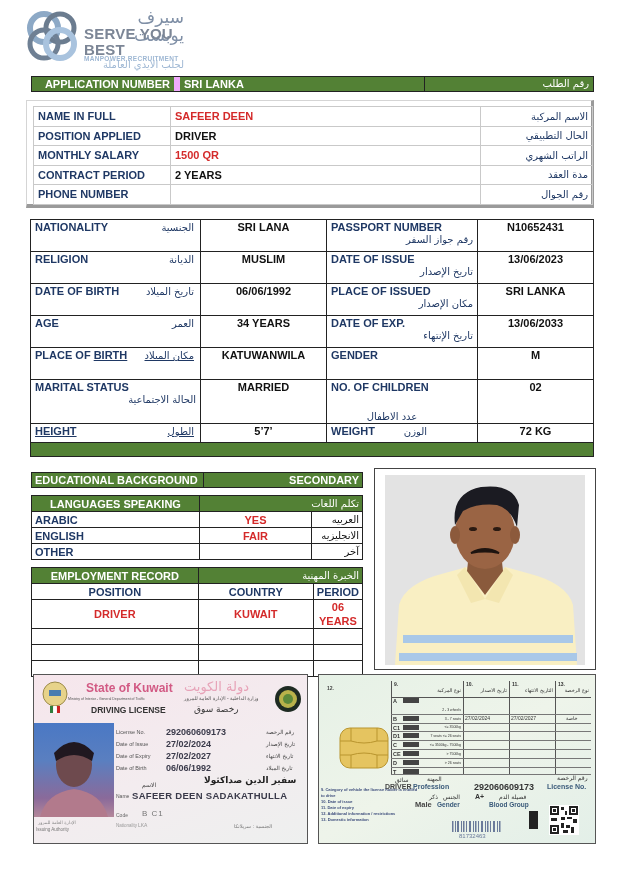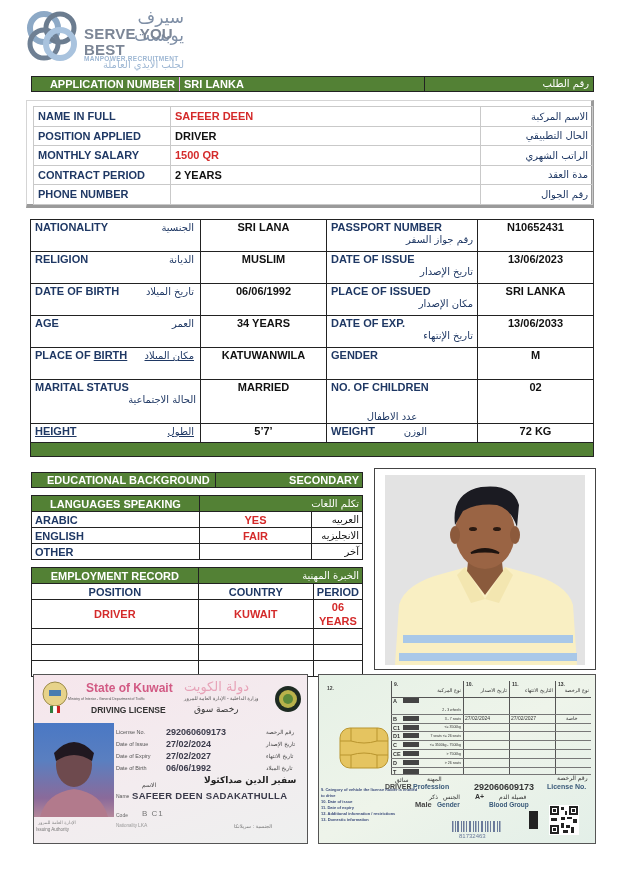--- a/index.html
+++ b/index.html
@@ -15,21 +15,21 @@
   #logo { left: 24px; top: 8px; width: 170px; height: 56px; }
   #logo .knot { position: absolute; left: 0; top: 0; width: 56px; height: 56px; }
   #logo .ar { position: absolute; left: 60px; top: 0; font-size: 17px; color: #7f8fa6; font-family: "DejaVu Sans", sans-serif; line-height: 18px; width: 100px; text-align: right; }
   #logo .en { position: absolute; left: 60px; top: 18px; font-size: 15px; font-weight: bold; color: #7c8696; letter-spacing: 0.2px; line-height: 16px; }
   #logo .ar2 { position: absolute; left: 60px; top: 35px; font-size: 10px; color: #9fb8d4; font-family: "DejaVu Sans", sans-serif; line-height: 11px; width: 100px; text-align: right; margin-top: 16px; }
   #logo .en2 { position: absolute; left: 60px; top: 47px; font-size: 6.5px; color: #9fb8d4; font-weight: bold; letter-spacing: 0.3px; line-height: 8px; }
 
   
   #appbar { left: 31px; top: 76px; width: 563px; height: 16px; border: 1px solid #222; display: flex; font-size: 11px; font-weight: bold; line-height: 14px; }
   #appbar > div { height: 100%; }
-  #appbar .c1 { width: 148px; text-align: right; padding-right: 4px; border-right: 1px solid #f0abfc; }
+  #appbar .c1 { width: 148px; text-align: right; padding-right: 4px; border-right: 6px solid #f0abfc; }
   #appbar .c2 { width: 245px; padding-left: 4px; border-right: 1px solid #222; }
   #appbar .c3 { flex: 1; text-align: right; padding-right: 4px; font-weight: normal; font-family: "DejaVu Sans", sans-serif; font-size: 10px; }
 
   
   #personal-wrap { left: 26px; top: 100px; width: 568px; height: 108px; border: 1px solid #d5d5d5; border-right: 3px solid #9a9a9a; border-bottom: 4px solid #9a9a9a; background: #fff; }
   table { border-collapse: collapse; }
   #personal { position: absolute; left: 6px; top: 5px; width: 560px; font-size: 11px; font-weight: bold; }
   #personal td { border: 1px solid #c9c9c9; height: 19.5px; padding: 0 4px; vertical-align: middle; }
   #personal td.lbl { width: 137px; color: #1f3864; }
   #personal td.val { width: 310px; }
@@ -46,21 +46,21 @@
   #details .val2cell { text-align: center; color: #111; }
   #details .ar { font-family: "DejaVu Sans", sans-serif; font-weight: normal; font-size: 10px; color: #1f3864; }
   #details .ar-right { position: absolute; right: 6px; top: 2px; }
   #details .ar-below { display: block; text-align: right; margin-top: 1px; }
   #details tr.r2 td { height: 32px; }
   #details tr.r1 td { height: 19px; }
   #details .footer td { background: #538135; height: 14px; padding: 0; }
   .ul { text-decoration: underline; }
 
   
-  #edu { left: 31px; top: 472px; width: 332px; height: 16px; border: 1px solid #222; display: flex; font-size: 11px; font-weight: bold; line-height: 14px; padding-left: 12px; }
+  #edu { left: 31px; top: 472px; width: 332px; height: 16px; border: 1px solid #222; display: flex; font-size: 11px; font-weight: bold; line-height: 14px; }
   #edu .c1 { width: 172px; padding-left: 3px; border-right: 1px solid #222; }
   #edu .c2 { flex: 1; text-align: right; padding-right: 3px; }
 
   
   #lang { left: 31px; top: 495px; width: 332px; font-size: 11px; font-weight: bold; border: 1px solid #222; }
   #lang td { border: 1px solid #222; height: 16px; padding: 0 3px; line-height: 14px; }
   #lang .hdr td { background: #538135; color: #fff; }
   #lang .hdr td.h1 { text-align: center; }
   #lang .hdr td.h2 { text-align: right; font-family: "DejaVu Sans", sans-serif; font-weight: normal; font-size: 10px; }
   #lang td.l { width: 115px; color: #1f3864; }

